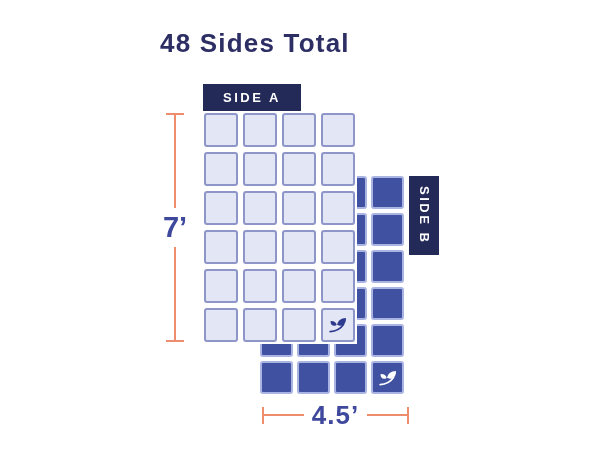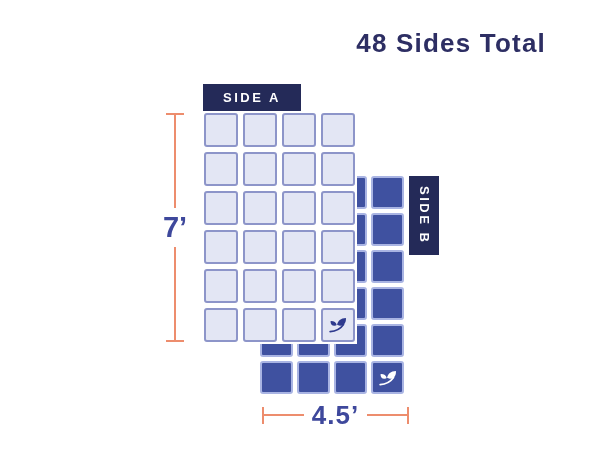--- a/index.html
+++ b/index.html
@@ -8,21 +8,21 @@
     position: relative;
     width: 600px;
     height: 464px;
     background: var(--background, #ffffff);
     font-family: "Liberation Sans", sans-serif;
     overflow: hidden;
   }
   .title {
     position: absolute;
     left: 160px; top: 28px; width: 386px;
-    text-align: right;
+    text-align: left;
     font-size: 26px;
     font-weight: 700;
     letter-spacing: 1.2px;
     color: var(--title-text, #2d2e63);
   }
   .grid { position: absolute; display: grid; }
   .grid .cell {
     display: flex; align-items: center; justify-content: center;
     border-radius: 3px;
   }

